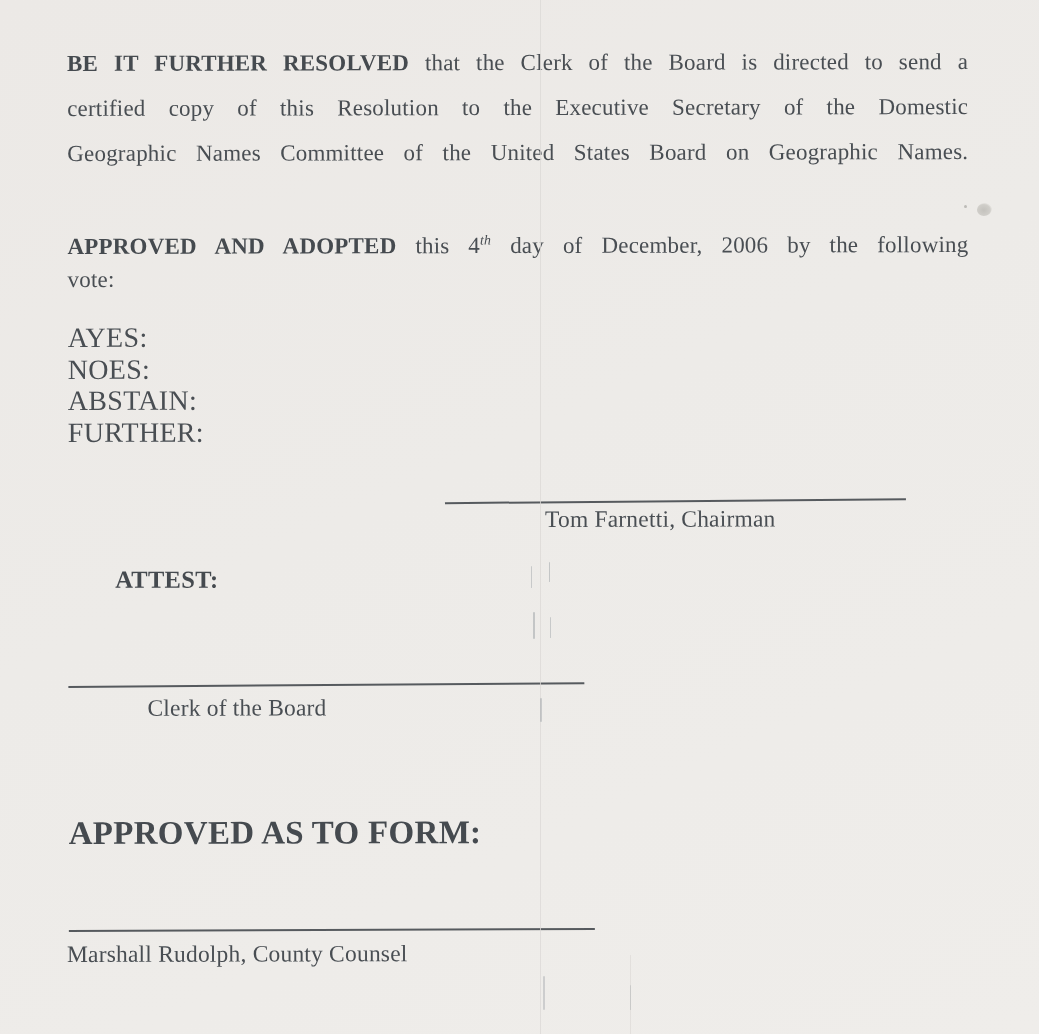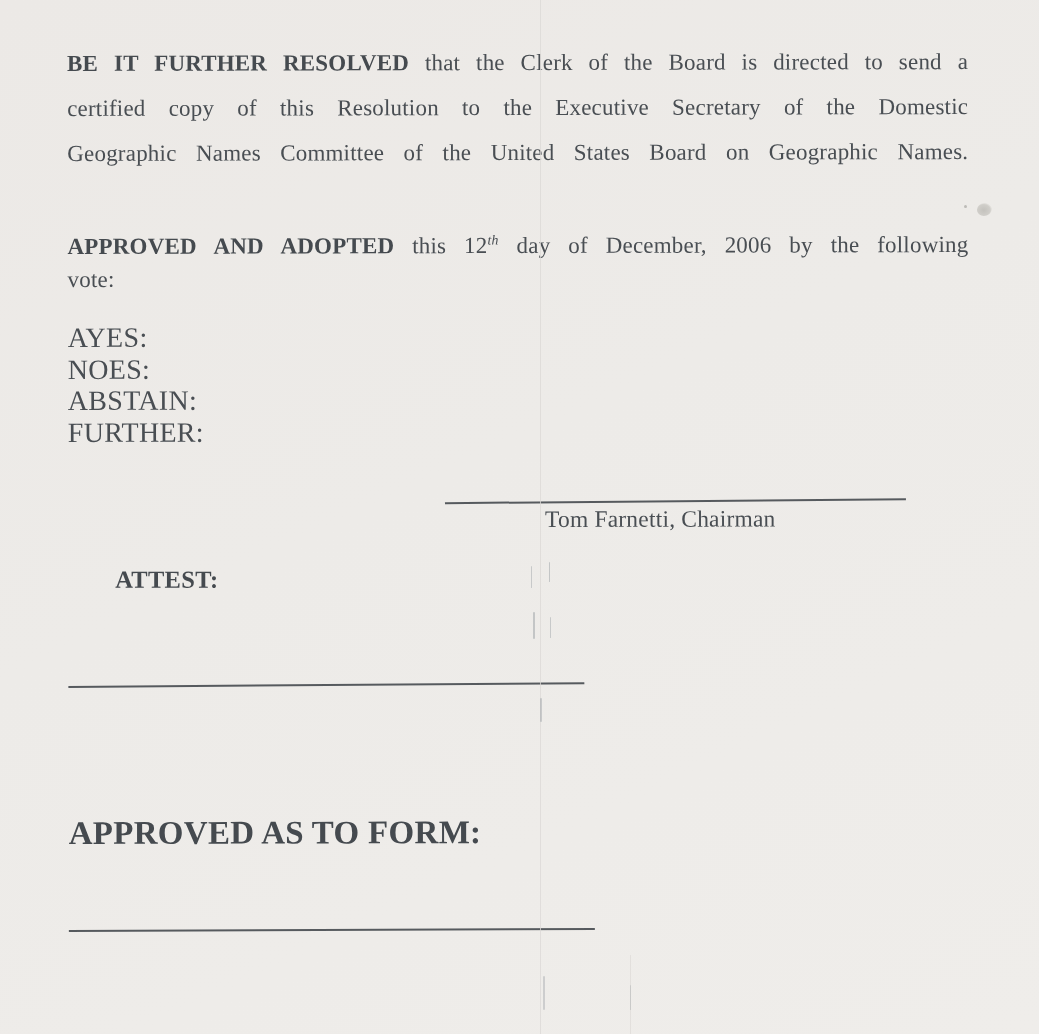--- a/index.html
+++ b/index.html
@@ -82,41 +82,43 @@
 <div class="page">
   <div class="content">
 
     <p class="para resolution-clause">
       <span class="jline"><b>BE IT FURTHER RESOLVED</b><span> that the Clerk of the Board is directed to send a</span></span>
       <span class="jline">certified copy of this Resolution to the Executive Secretary of the Domestic</span>
       <span class="jline">Geographic Names Committee of the United States Board on Geographic Names.</span>
     </p>
 
     <p class="para adoption-clause">
-      <span class="jline"><b>APPROVED AND ADOPTED</b><span> this 12</span><sup>th</sup><span> day of December, 2006 by the following</span></span>
+      <span class="jline"><b>APPROVED AND ADOPTED</b><span> this 4</span><sup>th</sup><span> day of December, 2006 by the following</span></span>
       <span class="lastline">vote:</span>
     </p>
 
     <div class="vote-list">
       <div class="vote-item">AYES:</div>
       <div class="vote-item">NOES:</div>
       <div class="vote-item">ABSTAIN:</div>
       <div class="vote-item">FURTHER:</div>
     </div>
 
     <div class="sig-line chairman"></div>
     <div class="sig-caption chairman">Tom Farnetti, Chairman</div>
 
     <div class="heading attest">ATTEST:</div>
 
     <div class="sig-line clerk"></div>
+    <div class="sig-caption clerk">Clerk of the Board</div>
 
     <div class="heading approved-form">APPROVED AS TO FORM:</div>
 
     <div class="sig-line counsel"></div>
+    <div class="sig-caption counsel">Marshall Rudolph, County Counsel</div>
 
   </div>
 
   <div class="fold-line"></div>
   <div class="fold-line2"></div>
   <div class="scan-mark m1"></div>
   <div class="scan-mark m2"></div>
   <div class="scan-mark m3"></div>
   <div class="scan-mark m4"></div>
   <div class="scan-mark m5"></div>

